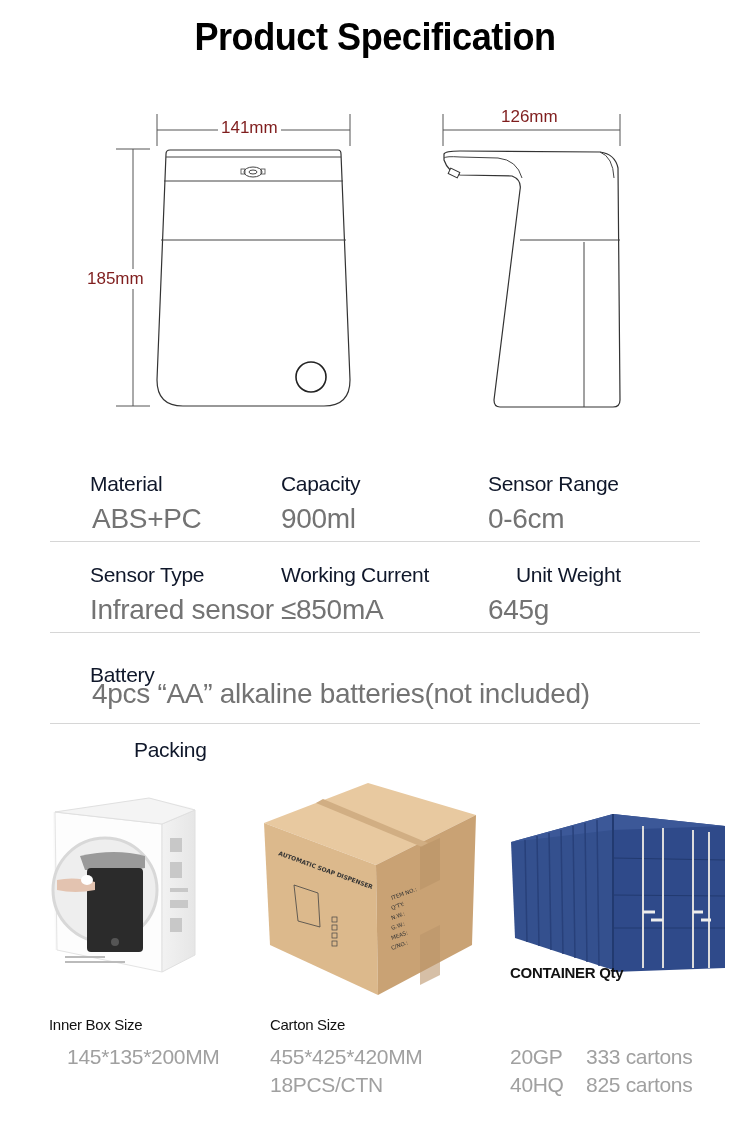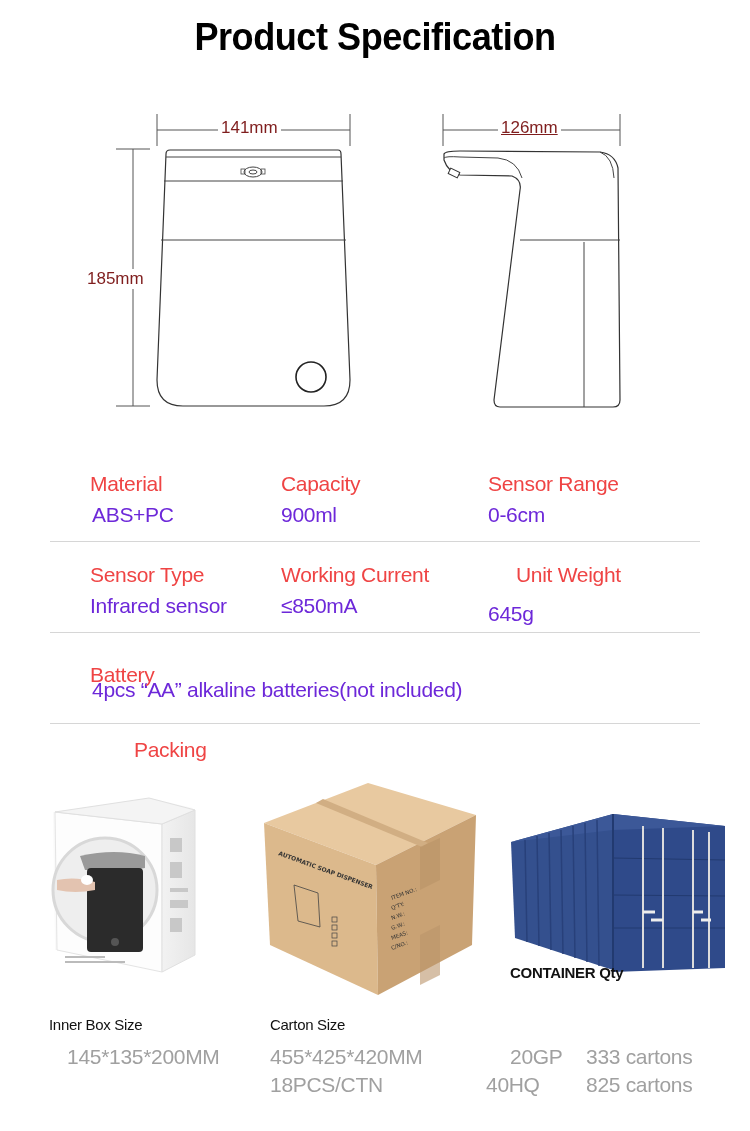--- a/index.html
+++ b/index.html
@@ -2,22 +2,22 @@
 <html><head>
 <meta charset="utf-8">
 <style>
   html, body { margin:0; padding:0; background:#ffffff; }
   body { width:750px; height:1131px; position:relative; overflow:hidden;
          font-family:"Liberation Sans", "DejaVu Sans", sans-serif; color:#111; }
   .abs { position:absolute; }
   .title { left:0; width:750px; top:16px; text-align:center; font-size:38px; font-weight:bold;
            letter-spacing:-0.5px; color:#000; transform:scaleX(0.95); }
   .dim-text { font-size:17px; color:#7f1d1d; background:#fff; padding:0 3px; line-height:20px; }
-  .label { font-size:21px; color:#ef4444; letter-spacing:-0.3px; }
-  .value { font-size:21px; color:#6d28d9; letter-spacing:-0.3px; }
+  .label { font-size:21px; color:#0f172a; letter-spacing:-0.3px; }
+  .value { font-size:28px; color:#737373; letter-spacing:-0.3px; }
   .sep { height:1px; background:#d6d6d6; left:50px; width:650px; }
   .pack-label { font-size:15px; color:#111; letter-spacing:-0.3px; }
   .pack-value { font-size:21px; color:#a0a0a0; letter-spacing:-0.3px; line-height:28px; }
   svg { display:block; }
 </style>
 </head>
 <body>
 
 <div class="abs title">Product Specification</div>
 
@@ -56,36 +56,36 @@
 
     <path d="M24 54 Q25 51 40 51 L180 52 Q195 54 198 68 L200 300 Q200 307 193 307 L80 307 Q74 307 74 300 L100 90 Q102 80 92 76 L40 75 Q28 72 24 60 Z" fill="#fff" stroke="#333" stroke-width="1.2"></path>
     <path d="M24 58 Q26 56 40 57 L78 58 Q97 60 102 78" fill="none" stroke="#444" stroke-width="1"></path>
     <path d="M180 52 Q193 57 194 78" fill="none" stroke="#444" stroke-width="1"></path>
 
     <rect x="29" y="70" width="10" height="6" transform="rotate(25 34 73)" fill="#fff" stroke="#333" stroke-width="1"></rect>
     <line x1="100" y1="140" x2="200" y2="140" stroke="#444" stroke-width="1"></line>
     <line x1="164" y1="142" x2="164" y2="307" stroke="#444" stroke-width="1"></line>
   </svg>
 </div>
-<div class="abs dim-text" style="left:498px; top:118px;text-decoration:underline;">126mm</div>
+<div class="abs dim-text" style="left:498px; top:107px;">126mm</div>
 
 <div class="abs label" style="left:90px; top:472px;">Material</div>
 <div class="abs value" style="left:92px; top:503px;">ABS+PC</div>
 <div class="abs label" style="left:281px; top:472px;">Capacity</div>
 <div class="abs value" style="left:281px; top:503px;">900ml</div>
 <div class="abs label" style="left:488px; top:472px;">Sensor Range</div>
 <div class="abs value" style="left:488px; top:503px;">0-6cm</div>
 <div class="abs sep" style="top:541px;"></div>
 
 <div class="abs label" style="left:90px; top:563px;">Sensor Type</div>
 <div class="abs value" style="left:90px; top:594px;">Infrared sensor</div>
 <div class="abs label" style="left:281px; top:563px;">Working Current</div>
 <div class="abs value" style="left:281px; top:594px;">≤850mA</div>
 <div class="abs label" style="left:516px; top:563px;">Unit Weight</div>
-<div class="abs value" style="left:488px; top:594px;margin-top:8px;">645g</div>
+<div class="abs value" style="left:488px; top:594px;">645g</div>
 <div class="abs sep" style="top:632px;"></div>
 
 <div class="abs label" style="left:90px; top:647px;margin-top:16px;">Battery</div>
 <div class="abs value" style="left:92px; top:678px;">4pcs “AA” alkaline batteries(not included)</div>
 <div class="abs sep" style="top:723px;"></div>
 
 <div class="abs label" style="left:90px; top:738px;margin-left:44px;">Packing</div>
 
 <div class="abs" style="left:45px; top:790px; width:215px; height:190px;">
   <svg width="215" height="190" viewBox="0 0 215 190">
@@ -186,14 +186,14 @@
 <div class="abs pack-label" style="left:49px; top:1016px;">Inner Box Size</div>
 <div class="abs pack-value" style="left:67px; top:1043px;">145*135*200MM</div>
 
 <div class="abs pack-label" style="left:270px; top:1016px;">Carton Size</div>
 <div class="abs pack-value" style="left:270px; top:1043px;">455*425*420MM</div>
 <div class="abs pack-value" style="left:270px; top:1071px;">18PCS/CTN</div>
 
 <div class="abs pack-label" style="left:510px; top:964px;font-weight:bold;">CONTAINER Qty</div>
 <div class="abs pack-value" style="left:510px; top:1043px;">20GP</div>
 <div class="abs pack-value" style="left:586px; top:1043px;">333 cartons</div>
-<div class="abs pack-value" style="left:486px; top:1071px;">40HQ</div>
+<div class="abs pack-value" style="left:510px; top:1071px;">40HQ</div>
 <div class="abs pack-value" style="left:586px; top:1071px;">825 cartons</div>
 
 </body></html>

